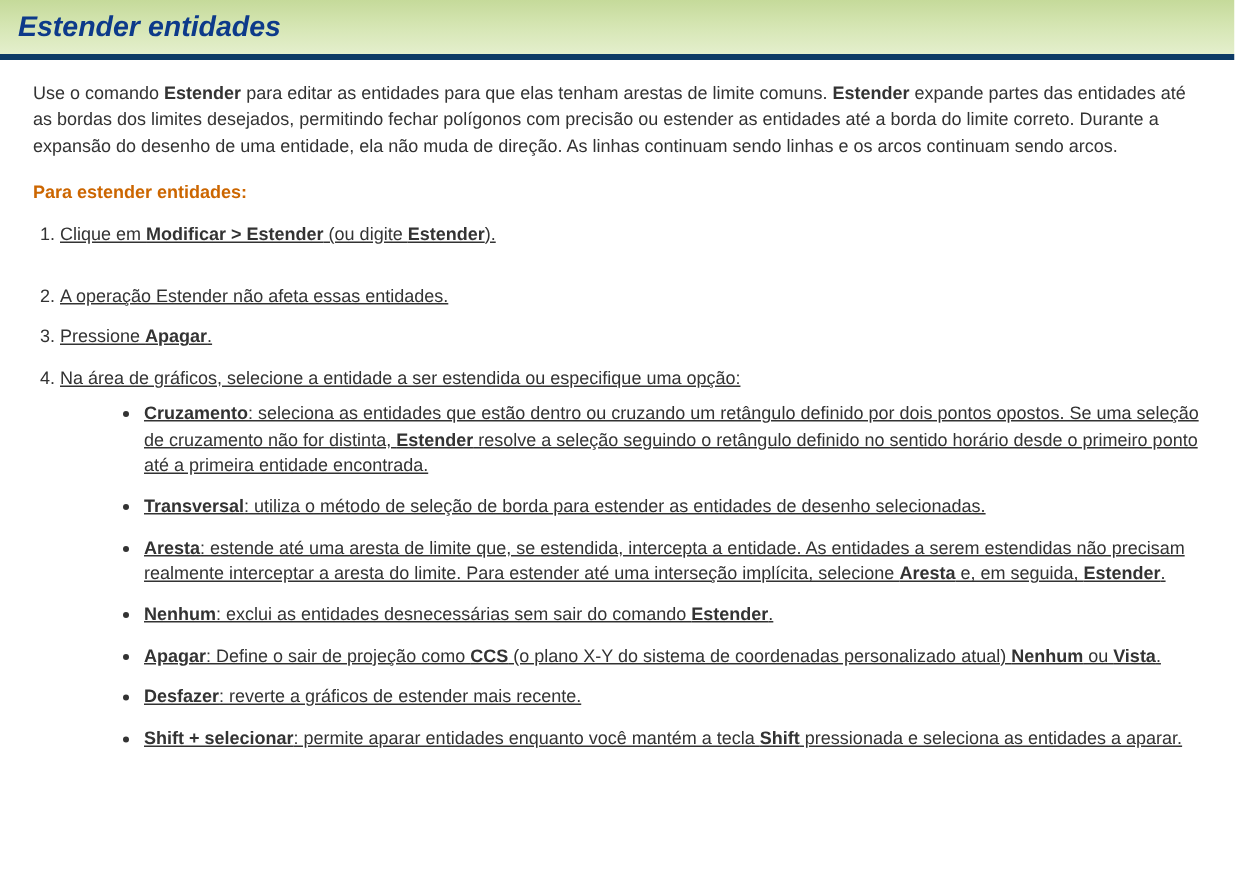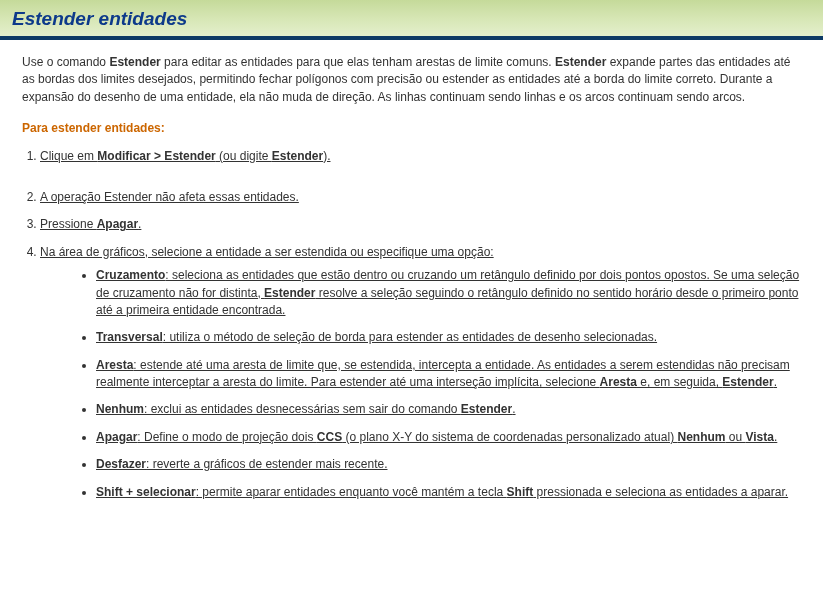--- a/index.html
+++ b/index.html
@@ -62,21 +62,21 @@
         <li>
           <b>Transversal</b><span>: utiliza o método de seleção de borda para estender as entidades de desenho selecionadas.</span>
         </li>
         <li>
           <b>Aresta</b><span>: estende até uma aresta de limite que, se estendida, intercepta a entidade. As entidades a serem estendidas não precisam realmente interceptar a aresta do limite. Para estender até uma interseção implícita, selecione </span><b>Aresta</b><span> e, em seguida, </span><b>Estender</b><span>.</span>
         </li>
         <li>
           <b>Nenhum</b><span>: exclui as entidades desnecessárias sem sair do comando </span><b>Estender</b><span>.</span>
         </li>
         <li>
-          <b>Apagar</b><span>: Define o modo de projeção dois </span><b>CCS</b><span> (o plano X-Y do sistema de coordenadas personalizado atual) </span><b>Nenhum</b><span> ou </span><b>Vista</b><span>.</span>
+          <b>Apagar</b><span>: Define o sair de projeção como </span><b>CCS</b><span> (o plano X-Y do sistema de coordenadas personalizado atual) </span><b>Nenhum</b><span> ou </span><b>Vista</b><span>.</span>
         </li>
         <li>
           <b>Desfazer</b><span>: reverte a gráficos de estender mais recente.</span>
         </li>
         <li>
           <b>Shift + selecionar</b><span>: permite aparar entidades enquanto você mantém a tecla </span><b>Shift</b><span> pressionada e seleciona as entidades a aparar.</span>
         </li>
       </ul>
     </li>
   </ol>

